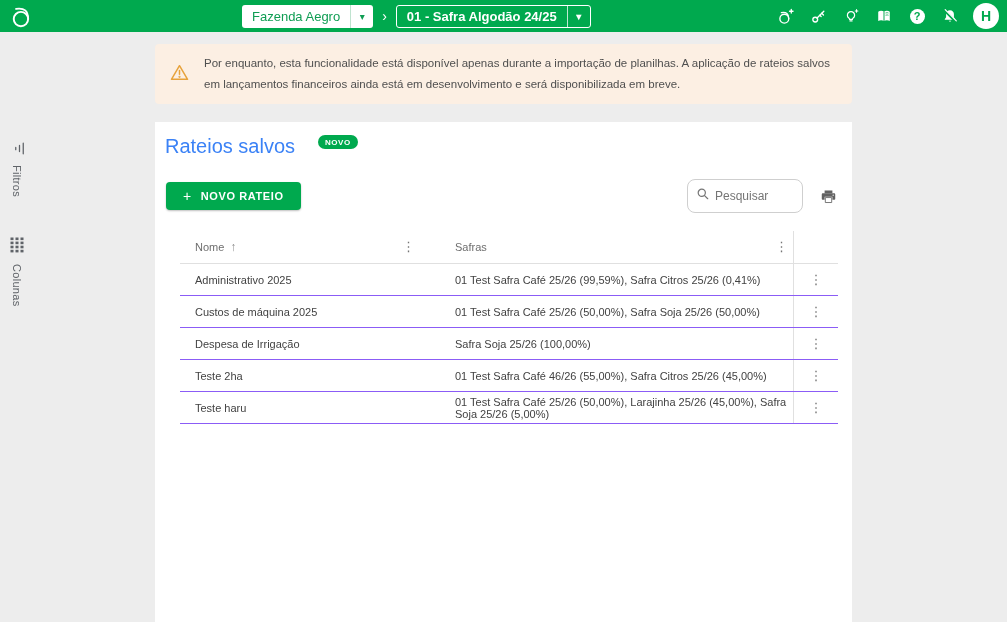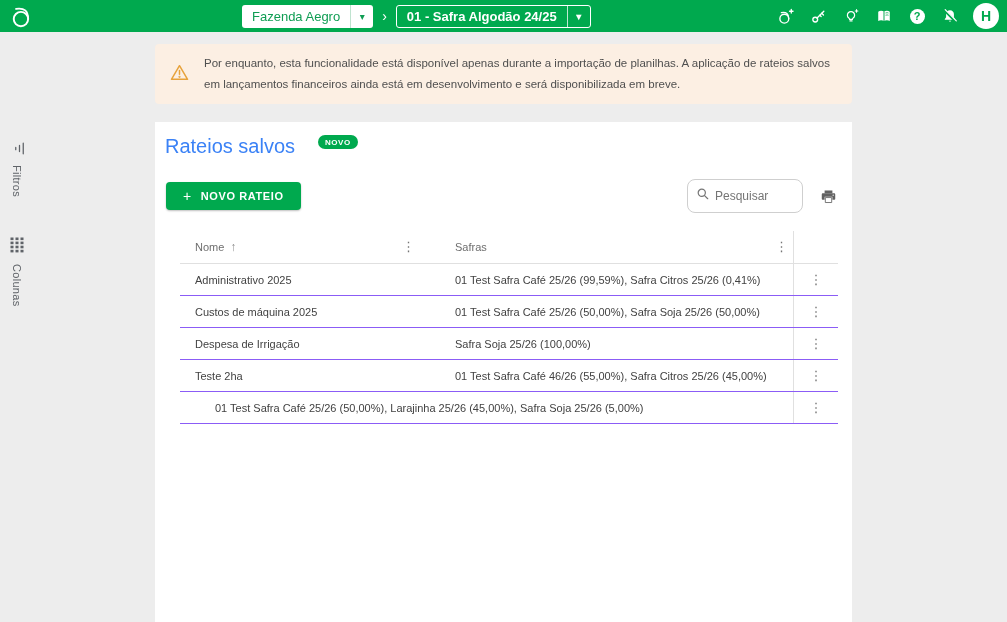--- a/index.html
+++ b/index.html
@@ -253,20 +253,21 @@
 
   <div class="trow">
     <div class="c-nome">Teste 2ha</div>
     <div class="c-safras">01 Test Safra Café 46/26 (55,00%), Safra Citros 25/26 (45,00%)</div>
     <div class="c-actions">
       <span class="kebab">⋮</span>
     </div>
   </div>
 
   <div class="trow">
+    <div class="c-nome">Teste haru</div>
     <div class="c-safras">01 Test Safra Café 25/26 (50,00%), Larajinha 25/26 (45,00%), Safra Soja 25/26 (5,00%)</div>
     <div class="c-actions">
       <span class="kebab">⋮</span>
     </div>
   </div>
 </div>
   </div>
 </div>
 
 <div class="side-tab tab-filtros">

